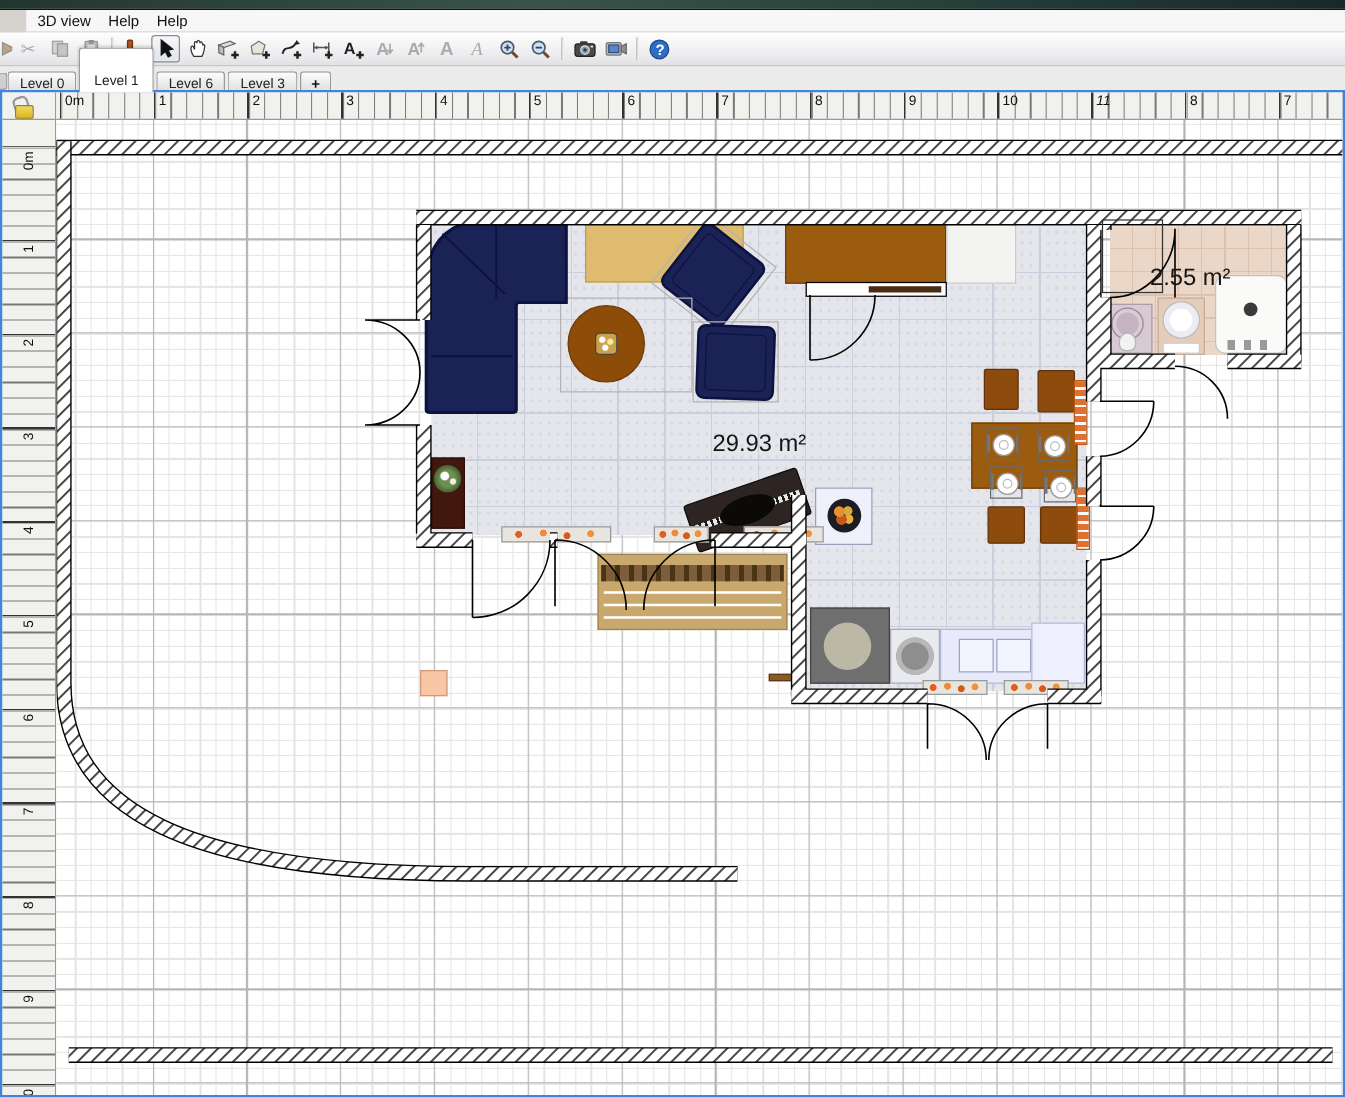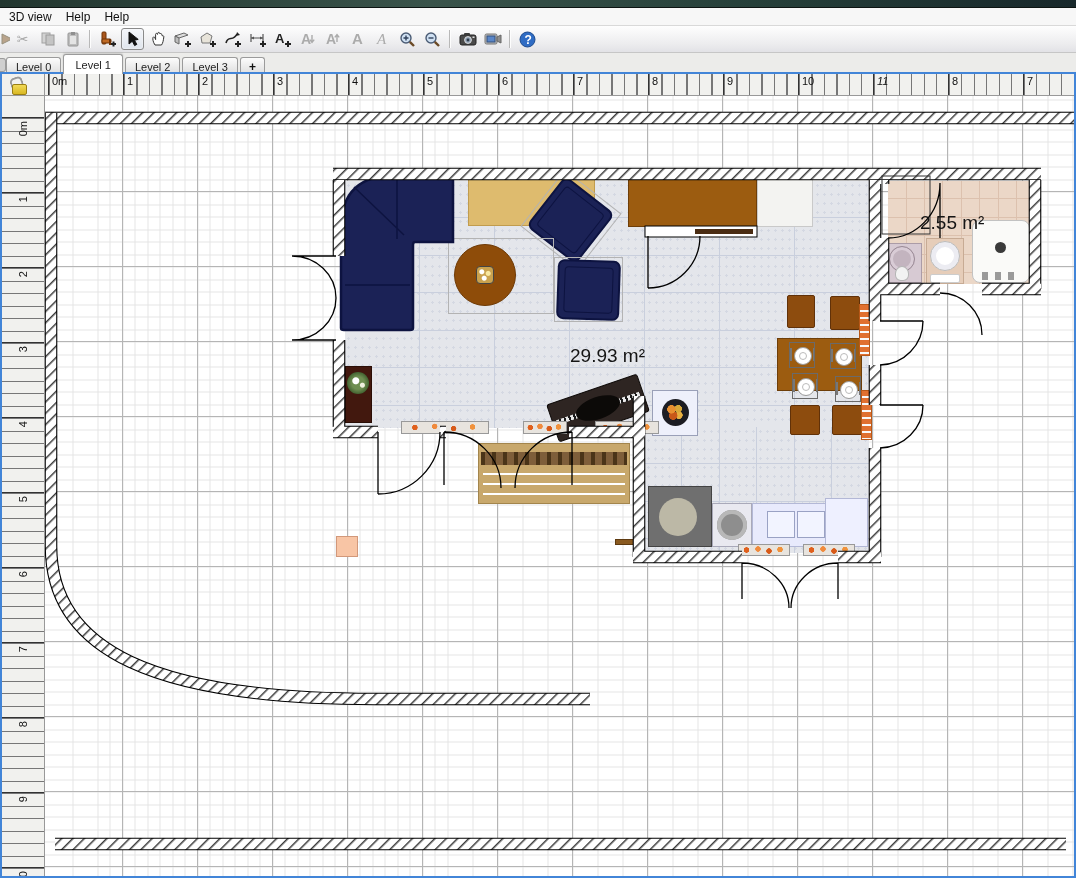--- a/index.html
+++ b/index.html
@@ -1,38 +1,38 @@
 <!DOCTYPE html>
 <html><head>
 <meta charset="utf-8">
 <style>
   html,body{margin:0;padding:0;}
   body{width:1076px;height:878px;overflow:hidden;background:#d6d3ce;
        font-family:"Liberation Sans",sans-serif;-webkit-font-smoothing:antialiased;position:relative;}
   
   #topstrip{height:7px;background:linear-gradient(90deg,#22362f,#3a544b 40%,#26403a 70%,#18282b);border-bottom:1px solid #0c1412;}
   
-  #menubar{height:17px;background:#f7f7f7;border-bottom:1px solid #d9d9d9;display:flex;align-items:center;padding-left:2px;}
+  #menubar{height:17px;background:#f7f7f7;border-bottom:1px solid #d9d9d9;display:flex;align-items:center;padding-left:2px;margin-left:21px;}
   .menu-item{font-size:12px;color:#111;padding:1px 7px;cursor:default;}
   
   #toolbar{height:26px;background:linear-gradient(#fefefe,#ececee 70%,#e2e2e6);border-bottom:1px solid #c6c6c6;
            display:flex;align-items:center;padding-left:0;}
   .tb{width:23px;height:22px;border:1px solid transparent;background:transparent;display:flex;align-items:center;justify-content:center;
       padding:0;margin:0 1px;border-radius:3px;position:relative;}
   .tb.active{border:1px solid #8a8a8a;background:linear-gradient(#f4f6fa,#dfe4ec);box-shadow:inset 0 0 2px #fff;}
   .tb svg{display:block;}
   .tb .glyph{font-size:14px;line-height:14px;}
   .tsep{width:1px;height:18px;background:#b8b8b8;border-right:1px solid #fdfdfd;margin:0 4px;}
   .gray{color:#a8a8a8;}
   #redo-sliver{width:10px;overflow:hidden;height:22px;display:flex;align-items:center;}
   
   #tabbar{height:21px;background:#ececea;display:flex;align-items:flex-end;padding-left:6px;position:relative;}
   .tab{font-size:11px;color:#222;background:linear-gradient(#fcfcfc,#dcdcdc);border:1px solid #9b9b9b;border-bottom:none;
        border-radius:3px 3px 0 0;padding:3px 9px 2px 9px;margin-right:2px;position:relative;top:1px;}
-  .tab.sel{background:#fff;padding:4px 11px 3px 11px;top:0;z-index:3;box-shadow:0 -1px 2px rgba(0,0,0,.15);}
+  .tab.sel{background:#fff;padding:20px 11px 3px 11px;top:0;z-index:3;box-shadow:0 -1px 2px rgba(0,0,0,.15);}
   .tab.add{font-weight:bold;font-size:12px;padding:2px 8px 1px 8px;color:#111;}
   #tab-scroll-sliver{position:absolute;left:0;bottom:2px;width:5px;height:12px;background:#cfcfcf;border:1px solid #9b9b9b;border-left:none;border-radius:0 3px 3px 0;}
   
   #planwrap{position:absolute;left:0;top:72px;width:1076px;height:806px;border:2px solid #4285d8;box-sizing:border-box;background:#fff;}
   #hrow{display:flex;height:22px;}
   #corner{width:43px;height:22px;background:#f1f1ee;border-right:1px solid #999;border-bottom:1px solid #999;box-sizing:border-box;position:relative;}
   
   #padlock{position:absolute;left:7px;top:3px;width:22px;height:17px;}
   #padlock .shackle{position:absolute;left:1px;top:0;width:9px;height:9px;border:2px solid #9a9a9a;border-bottom:none;border-radius:5px 5px 0 0;transform:rotate(-18deg);}
   #padlock .lbody{position:absolute;left:3px;top:7px;width:13px;height:9px;background:linear-gradient(#f2da58,#d9b822);border:1px solid #9a7f14;border-radius:2px;}
@@ -233,21 +233,21 @@
         <circle cx="8.5" cy="8.5" r="7.5" fill="#2f6cc4" stroke="#1c4a8e"></circle>
         <text x="5.4" y="13" font-size="12" font-family="Liberation Sans" font-weight="bold" fill="#fff">?</text>
       </svg>
   </button>
 </div>
 
 <div id="tabbar">
   <div id="tab-scroll-sliver"></div>
   <div class="tab">Level 0</div>
   <div class="tab sel">Level 1</div>
-  <div class="tab">Level 2</div>
+  <div class="tab">Level 6</div>
   <div class="tab">Level 3</div>
   <div class="tab add">+</div>
 </div>
 
 <div id="planwrap">
   <div id="hrow">
     <div id="corner">
       <div id="padlock">
           <div class="shackle"></div>
           <div class="lbody"></div>

